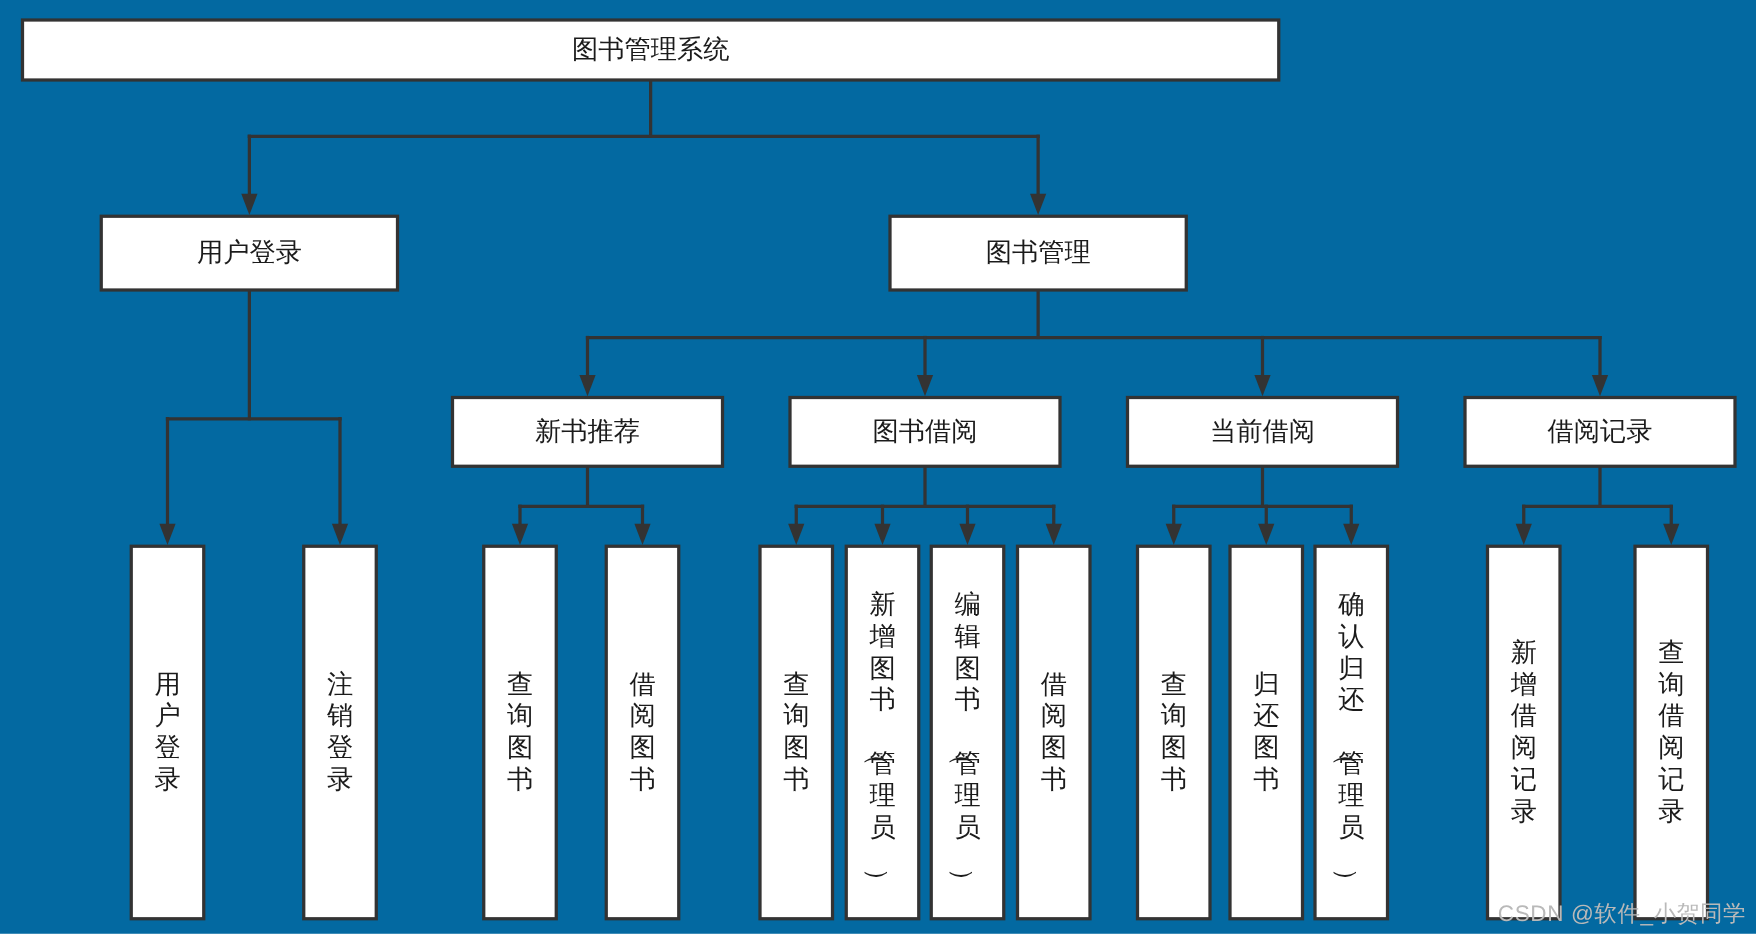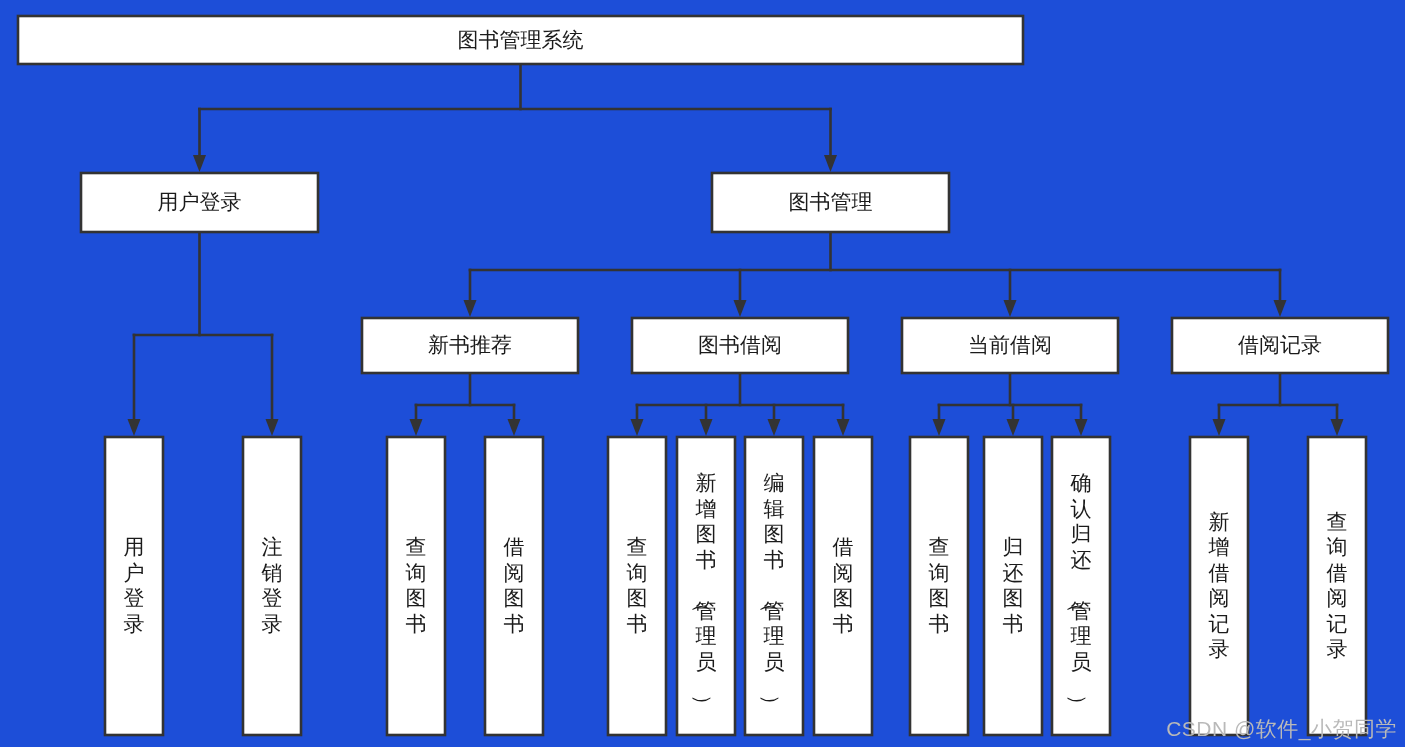--- a/index.html
+++ b/index.html
@@ -10,21 +10,21 @@
   body {
     width: 1405px;
     height: 747px;
     font-family: "Liberation Sans", "DejaVu Sans", sans-serif;
     overflow: hidden;
   }
   #diagram-root {
     position: relative;
     width: 1405px;
     height: 747px;
-    background: #1d4ed8;
+    background: #0369a1;
   }
   svg.diagram-canvas {
     position: absolute;
     left: 0;
     top: 0;
     width: 1405px;
     height: 747px;
   }
   .node-box {
     fill: #ffffff;
@@ -52,21 +52,21 @@
     fill: #1b1b1b;
     font-family: "Liberation Sans", "DejaVu Sans", sans-serif;
     font-size: 21px;
     text-anchor: middle;
   }
   .watermark {
     position: absolute;
     right: 8px;
     bottom: 4px;
     font-family: "Liberation Sans", "DejaVu Sans", sans-serif;
-    font-size: 21px;
+    font-size: 18px;
     color: #b9b9b9;
     letter-spacing: 0.5px;
     white-space: nowrap;
     pointer-events: none;
   }
 </style>
 </head>
 <body>
 
 <div id="diagram-root">

